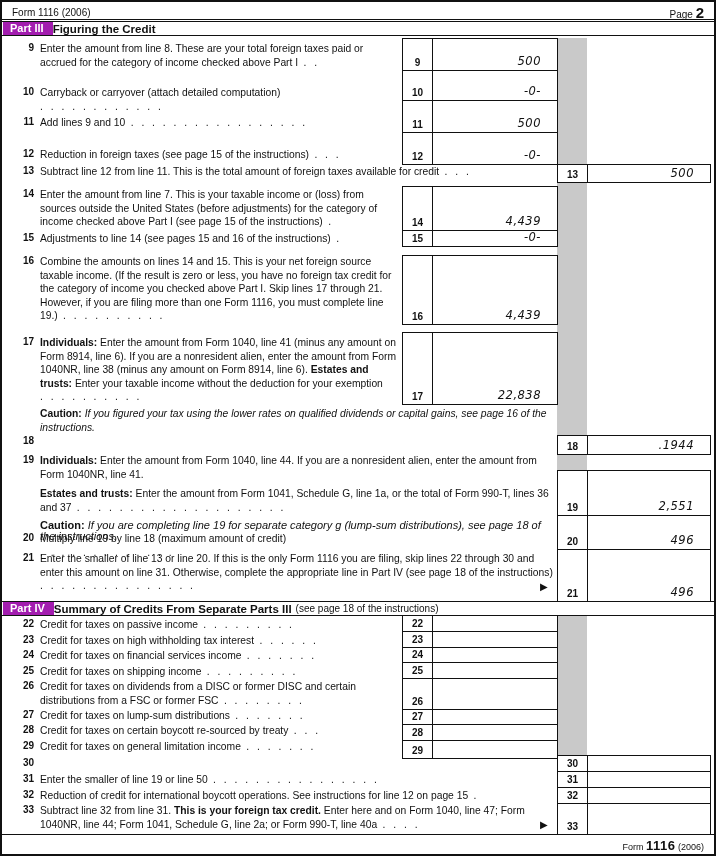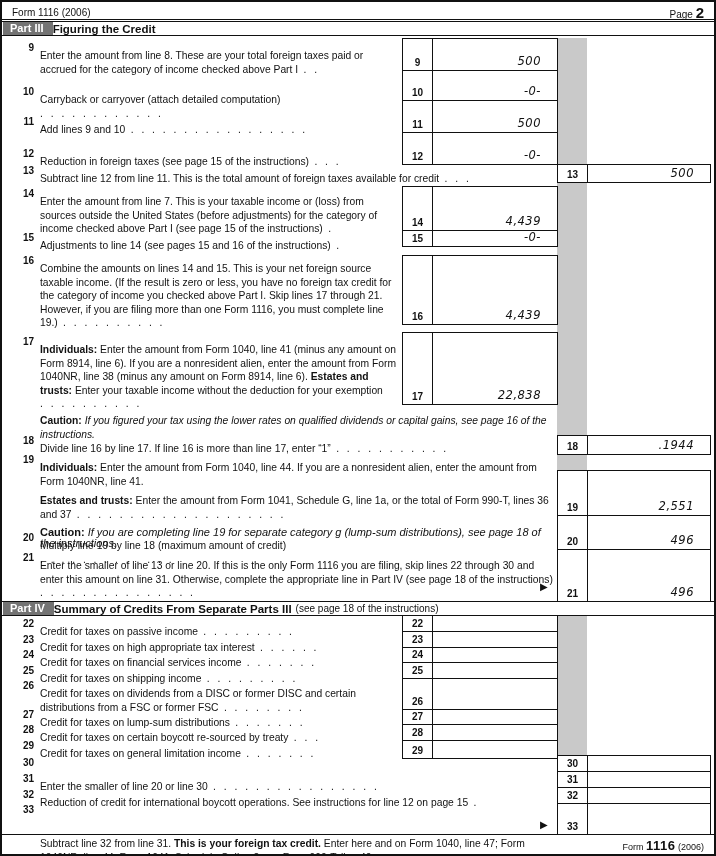--- a/index.html
+++ b/index.html
@@ -12,28 +12,28 @@
   .hdr-left  { position:absolute; left:10px; top:5px; font-size:10px; }
   .hdr-right { position:absolute; right:10px; top:2px; font-size:10px; }
   .hdr-right .pgnum { font-size:15px; font-weight:bold; }
   .hline { position:absolute; left:0; right:0; border-top:1.5px solid #111; }
   .footer { position:absolute; right:10px; top:836px; font-size:9px; }
   .footer .fnum { font-size:13px; font-weight:bold; letter-spacing:0.5px; }
   
   .partbar { position:absolute; left:0; right:0; height:15px; box-sizing:border-box;
     border-top:1.5px solid #111; border-bottom:1.5px solid #111;
     display:flex; align-items:center; }
-  .partlabel { background:#737373; color:#fff; font-weight:bold; font-size:11px;
+  .partlabel { background:#a21caf; color:#fff; font-weight:bold; font-size:11px;
     padding:1px 9px 2px 7px; margin-left:1px; align-self:stretch; display:flex; align-items:center; }
   .parttitle { font-weight:bold; font-size:11.5px; margin-left:0; white-space:nowrap; }
   .partnote  { font-size:10px; font-weight:normal; margin-left:4px; white-space:nowrap; }
   
   .ln { position:absolute; left:10px; width:22px; text-align:right;
         font-weight:bold; font-size:10px; }
-  .lt { position:absolute; left:38px; font-size:10.3px; line-height:13.6px;margin-top:7px; }
+  .lt { position:absolute; left:38px; font-size:10.3px; line-height:13.6px; }
   .w1 { width:358px; } .w2 { width:514px; }
   .b  { font-weight:bold; }
   .it { font-style:italic; }
   .small { font-size:11px; line-height:11px; }
   .leader { letter-spacing:2.5px; white-space:nowrap; }
   .ptr { position:absolute; font-size:10px; }
   
   .cell { position:absolute; box-sizing:border-box; display:flex;
           border:1px solid #111; background:#fff; }
   .mid   { left:400px; width:156px; }
@@ -94,21 +94,20 @@
 
   <span class="ln" style="top:253px">16</span>
   <span class="lt w1" style="top:253px"><span>Combine the amounts on lines 14 and 15. This is your net foreign source taxable income. (If the result is zero or less, you have no foreign tax credit for the category of income you checked above Part I. Skip lines 17 through 21. However, if you are filing more than one Form 1116, you must complete line 19.)</span><span class="leader"> .  .  .  .  .  .  .  .  .  .</span></span>
 
   <span class="ln" style="top:334px">17</span>
   <span class="lt w1" style="top:334px"><span class="b">Individuals:</span><span> Enter the amount from Form 1040, line 41 (minus any amount on Form 8914, line 6). If you are a nonresident alien, enter the amount from Form 1040NR, line 38 (minus any amount on Form 8914, line 6). </span><span class="b">Estates and trusts:</span><span> Enter your taxable income without the deduction for your exemption</span><span class="leader"> .  .  .  .  .  .  .  .  .  .</span></span>
 
   <span class="lt w2" style="top:405px"><span class="b">Caution:</span><span class="it"> If you figured your tax using the lower rates on qualified dividends or capital gains, see page 16 of the instructions.</span></span>
 
   <span class="ln" style="top:433px">18</span>
-  <span class="lt w2" style="top:433px"><span>Divide line 16 by line 17. If line 16 is more than line 17, enter “1”</span><span class="leader"> .  .  .  .  .  .  .  .  .  .  .</span></span>
 
   <span class="ln" style="top:452px">19</span>
   <span class="lt w2" style="top:452px"><span class="b">Individuals:</span><span> Enter the amount from Form 1040, line 44. If you are a nonresident alien, enter the amount from Form 1040NR, line 41.</span></span>
 
   <span class="lt w2" style="top:485px"><span class="b">Estates and trusts:</span><span> Enter the amount from Form 1041, Schedule G, line 1a, or the total of Form 990-T, lines 36 and 37</span><span class="leader"> .  .  .  .  .  .  .  .  .  .  .  .  .  .  .  .  .  .  .  .</span></span>
 
   <span class="lt w2 small" style="top:518px"><span class="b">Caution:</span><span class="it"> If you are completing line 19 for separate category g (lump-sum distributions), see page 18 of the instructions.</span></span>
 
   <span class="ln" style="top:530px">20</span>
   <span class="lt w1" style="top:530px"><span>Multiply line 19 by line 18 (maximum amount of credit)</span><span class="leader"> .  .  .  .  .  .  .  .  .  .  .  .  .</span></span>
@@ -120,21 +119,21 @@
   <div class="partbar" style="top:599px">
     <span class="partlabel">Part IV</span>
     <span class="parttitle">Summary of Credits From Separate Parts III</span>
     <span class="partnote">(see page 18 of the instructions)</span>
   </div>
 
   <span class="ln" style="top:616px">22</span>
   <span class="lt w1" style="top:616px"><span>Credit for taxes on passive income</span><span class="leader"> .  .  .  .  .  .  .  .  .</span></span>
 
   <span class="ln" style="top:632px">23</span>
-  <span class="lt w1" style="top:632px"><span>Credit for taxes on high appropriate tax interest</span><span class="leader"> .  .  .  .  .  .</span></span>
+  <span class="lt w1" style="top:632px"><span>Credit for taxes on high withholding tax interest</span><span class="leader"> .  .  .  .  .  .</span></span>
 
   <span class="ln" style="top:647px">24</span>
   <span class="lt w1" style="top:647px"><span>Credit for taxes on financial services income</span><span class="leader"> .  .  .  .  .  .  .</span></span>
 
   <span class="ln" style="top:663px">25</span>
   <span class="lt w1" style="top:663px"><span>Credit for taxes on shipping income</span><span class="leader"> .  .  .  .  .  .  .  .  .</span></span>
 
   <span class="ln" style="top:678px">26</span>
   <span class="lt w1" style="top:678px"><span>Credit for taxes on dividends from a DISC or former DISC and certain distributions from a FSC or former FSC</span><span class="leader"> .  .  .  .  .  .  .  .</span></span>
 
@@ -143,27 +142,27 @@
 
   <span class="ln" style="top:722px">28</span>
   <span class="lt w1" style="top:722px"><span>Credit for taxes on certain boycott re-sourced by treaty</span><span class="leader"> .  .  .</span></span>
 
   <span class="ln" style="top:738px">29</span>
   <span class="lt w1" style="top:738px"><span>Credit for taxes on general limitation income</span><span class="leader"> .  .  .  .  .  .  .</span></span>
 
   <span class="ln" style="top:755px">30</span>
 
   <span class="ln" style="top:771px">31</span>
-  <span class="lt w2" style="top:771px"><span>Enter the smaller of line 20 or line 30</span><span class="leader"> .  .  .  .  .  .  .  .  .  .  .  .  .  .  .  .</span></span>
+  <span class="lt w2" style="top:771px"><span>Enter the smaller of line 19 or line 50</span><span class="leader"> .  .  .  .  .  .  .  .  .  .  .  .  .  .  .  .</span></span>
 
   <span class="ln" style="top:787px">32</span>
   <span class="lt w2" style="top:787px"><span>Reduction of credit for international boycott operations. See instructions for line 12 on page 15</span><span class="leader"> .</span></span>
 
   <span class="ln" style="top:802px">33</span>
-  <span class="lt w2" style="top:828px"><span>Subtract line 32 from line 31. </span><span class="b">This is your foreign tax credit.</span><span> Enter here and on Form 1040, line 47; Form 1040NR, line 44; Form 1041, Schedule G, line 2a; or Form 990-T, line 40a</span><span class="leader"> .  .  .  .</span></span>
+  <span class="lt w2" style="top:802px"><span>Subtract line 32 from line 31. </span><span class="b">This is your foreign tax credit.</span><span> Enter here and on Form 1040, line 47; Form 1040NR, line 44; Form 1041, Schedule G, line 2a; or Form 990-T, line 40a</span><span class="leader"> .  .  .  .</span></span>
   <span class="ptr" style="left:538px;top:817px">▶</span>
 
   <div class="cell mid" style="top:36px;height:33px">
       <span class="bn">9</span>
       <span class="bv">500</span>
     </div>
   <div class="cell mid" style="top:68px;height:31px">
       <span class="bn">10</span>
       <span class="bv">-0-</span>
     </div>

